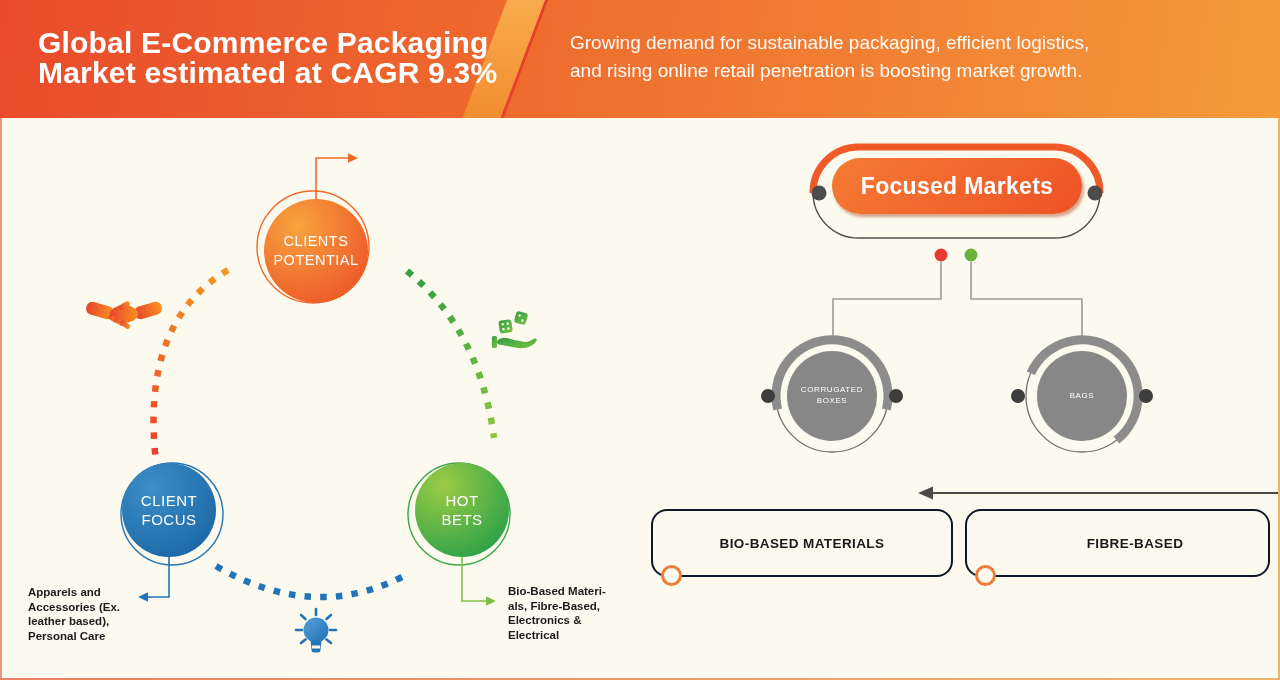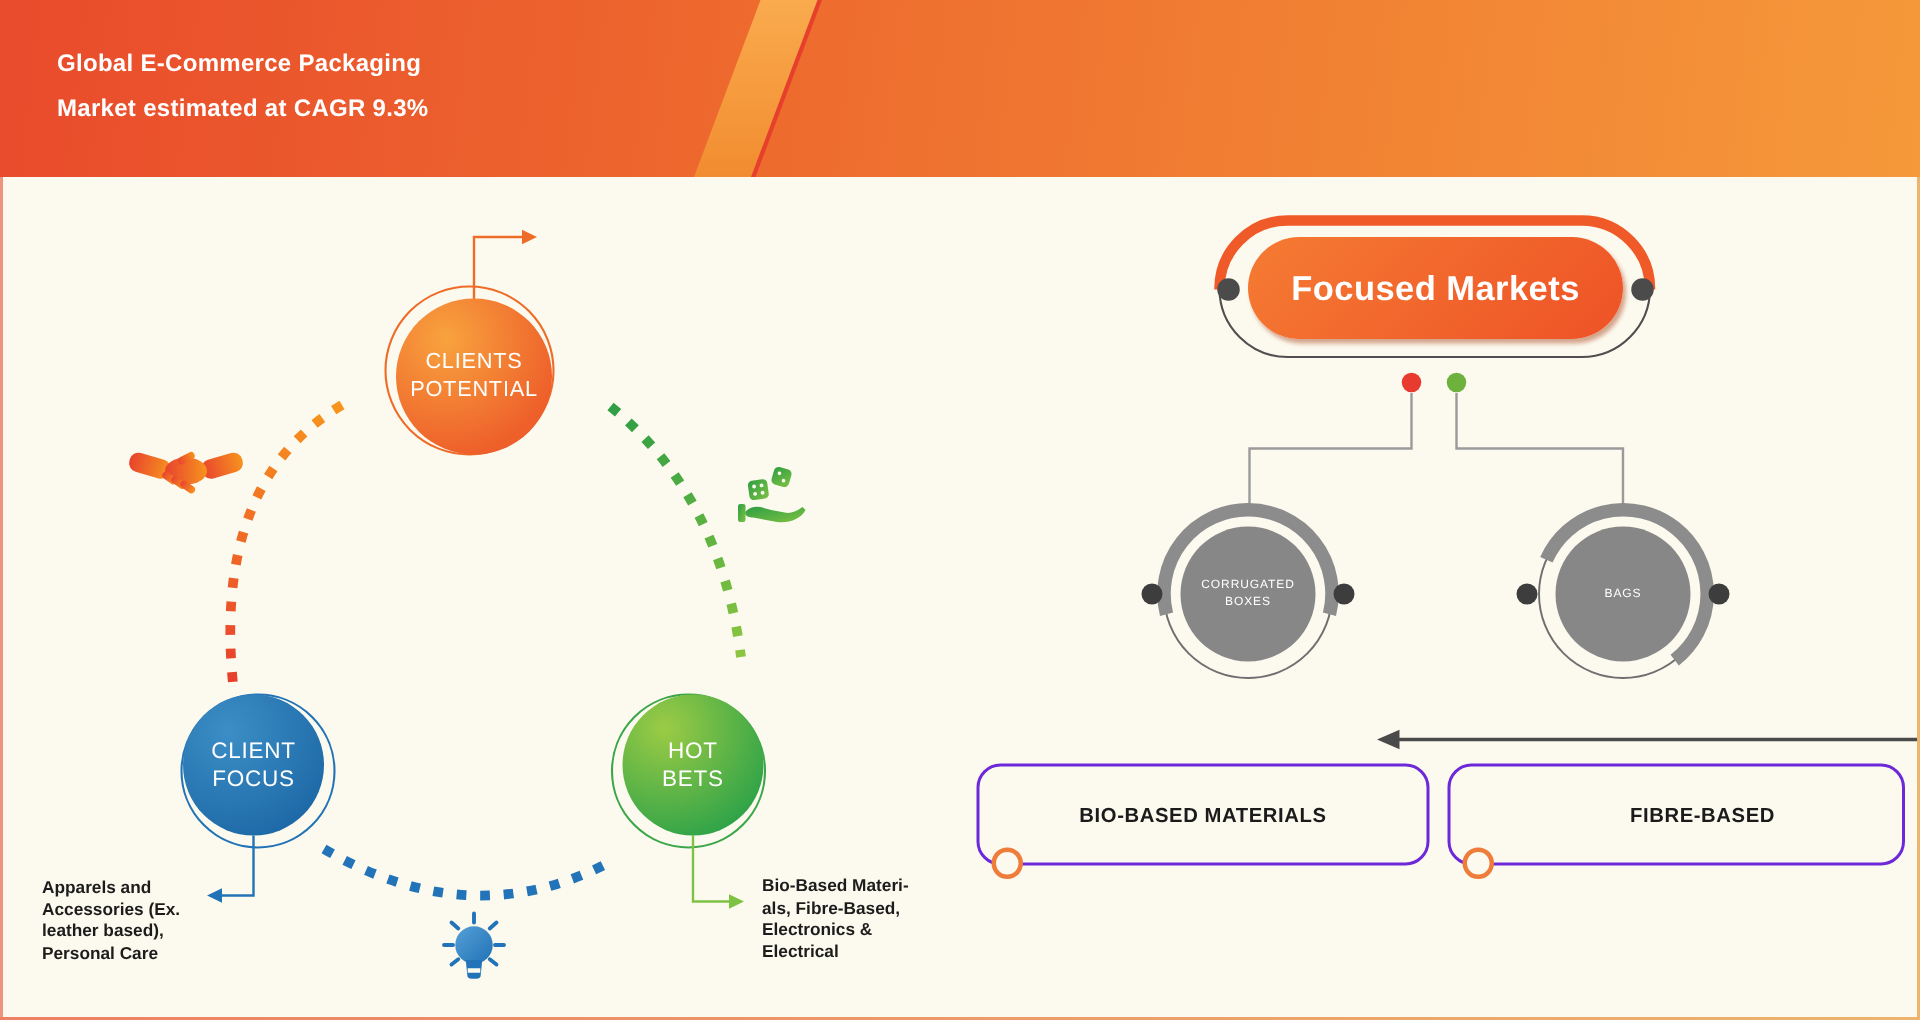--- a/index.html
+++ b/index.html
@@ -9,21 +9,21 @@
 
   
   .banner{position:absolute;left:0;top:0;width:1280px;height:118px;
     background:linear-gradient(97deg,#e94b2c 0%,#ee6c2e 42%,#f5993a 100%);}
   .banner-stripe{position:absolute;left:507px;top:0;width:40px;height:118px;
     background:linear-gradient(180deg,#f9ab4d,#f28c30);
     transform:skewX(-20.6deg);transform-origin:0 0;}
   .banner-stripe-edge{position:absolute;left:545px;top:0;width:3px;height:118px;
     background:#e6402d;transform:skewX(-20.6deg);transform-origin:0 0;}
   .banner-title{position:absolute;left:38px;top:28px;margin:0;color:#fff;
-    font-size:16px;font-weight:bold;line-height:30px;letter-spacing:.2px;}
+    font-size:30px;font-weight:bold;line-height:30px;letter-spacing:.2px;}
   .banner-sub{position:absolute;left:570px;top:29px;margin:0;color:rgba(255,255,255,.97);
     font-size:19px;font-weight:normal;line-height:27.5px;}
 
   
   .edge-left{position:absolute;left:0;top:118px;width:2px;height:562px;background:#f0937e;}
   .edge-right{position:absolute;right:0;top:118px;width:2px;height:562px;background:#ecb46c;}
   .edge-bottom{position:absolute;left:0;bottom:0;width:1280px;height:2.5px;
     background:linear-gradient(90deg,#ee8063,#ecb46c);}
 
   
@@ -37,54 +37,58 @@
   .disc-blue{left:122px;top:463px;width:94px;height:94px;font-size:15px;
     background:radial-gradient(circle at 32% 26%,#3c8ec6,#1e6aa8 78%);}
   .disc-green{left:415px;top:463px;width:94px;height:94px;font-size:15px;
     background:radial-gradient(circle at 30% 24%,#9ccb45,#2fa348 80%);}
   .note{position:absolute;font-size:11.5px;font-weight:bold;color:#1c1c1c;line-height:14.6px;}
   .note-cp{left:368px;top:152px;width:130px;}
   .note-cf{left:28px;top:585px;width:102px;text-align:left;}
   .note-hb{left:508px;top:584px;width:100px;}
 
   
-  .fm-pill{position:absolute;left:832px;top:158px;width:250px;height:68px;border-radius:34px;
+  .fm-pill{position:absolute;left:832px;top:158px;width:250px;height:56px;border-radius:34px;
     background:linear-gradient(135deg,#f57b33,#ee5226);
     box-shadow:2px 3px 3px rgba(164,58,20,.45);
     display:flex;align-items:center;justify-content:center;color:#fff;
     font-size:23px;font-weight:bold;letter-spacing:.3px;}
   .gray-node{position:absolute;width:90px;height:90px;border-radius:50%;background:#878787;
     display:flex;align-items:center;justify-content:center;text-align:center;color:#fff;
     font-size:8px;letter-spacing:.6px;line-height:1.35;}
   .gray-node.left{left:787px;top:351px;}
   .gray-node.right{left:1037px;top:351px;}
 
   
   .opp-heading{position:absolute;left:650px;top:482px;margin:0;font-size:18px;font-weight:normal;
     color:#303030;letter-spacing:.4px;}
-  .opp-box{position:absolute;top:509px;height:68px;border:2px solid #6d28d9;border-radius:16px;
+  .opp-box{position:absolute;top:509px;height:68px;border:2px solid #0f172a;border-radius:16px;
     display:flex;align-items:center;justify-content:center;
     font-size:13.5px;font-weight:bold;color:#1b1b1b;letter-spacing:.4px;}
   .opp-box.b1{left:651px;width:302px;}
   .opp-box.b2{left:965px;width:305px;padding-left:35px;}
   .opp-dot{position:absolute;left:8px;bottom:-11px;width:21px;height:21px;border-radius:50%;
     border:3px solid #ee7c3b;background:#fcfaee;}
 </style>
 </head>
 <body>
 
 <div class="canvas">
 
   <header class="banner">
     <div class="banner-stripe"></div>
     <div class="banner-stripe-edge"></div>
     <h1 class="banner-title">
       <span>Global E-Commerce Packaging</span><br>
       <span>Market estimated at CAGR 9.3%</span>
     </h1>
+    <p class="banner-sub">
+      <span>Growing demand for sustainable packaging, efficient logistics,</span><br>
+      <span>and rising online retail penetration is boosting market growth.</span>
+    </p>
   </header>
 
   <svg class="overlay" viewBox="0 0 1280 680">
     <defs>
       <linearGradient id="gArcOrange" x1="0" y1="0" x2="0" y2="1">
         <stop offset="0" stop-color="#f7941e"></stop>
           <stop offset="1" stop-color="#e73b2e"></stop>
       </linearGradient>
       <linearGradient id="gArcGreen" x1="0" y1="0" x2="0" y2="1">
         <stop offset="0" stop-color="#2f9e44"></stop>

